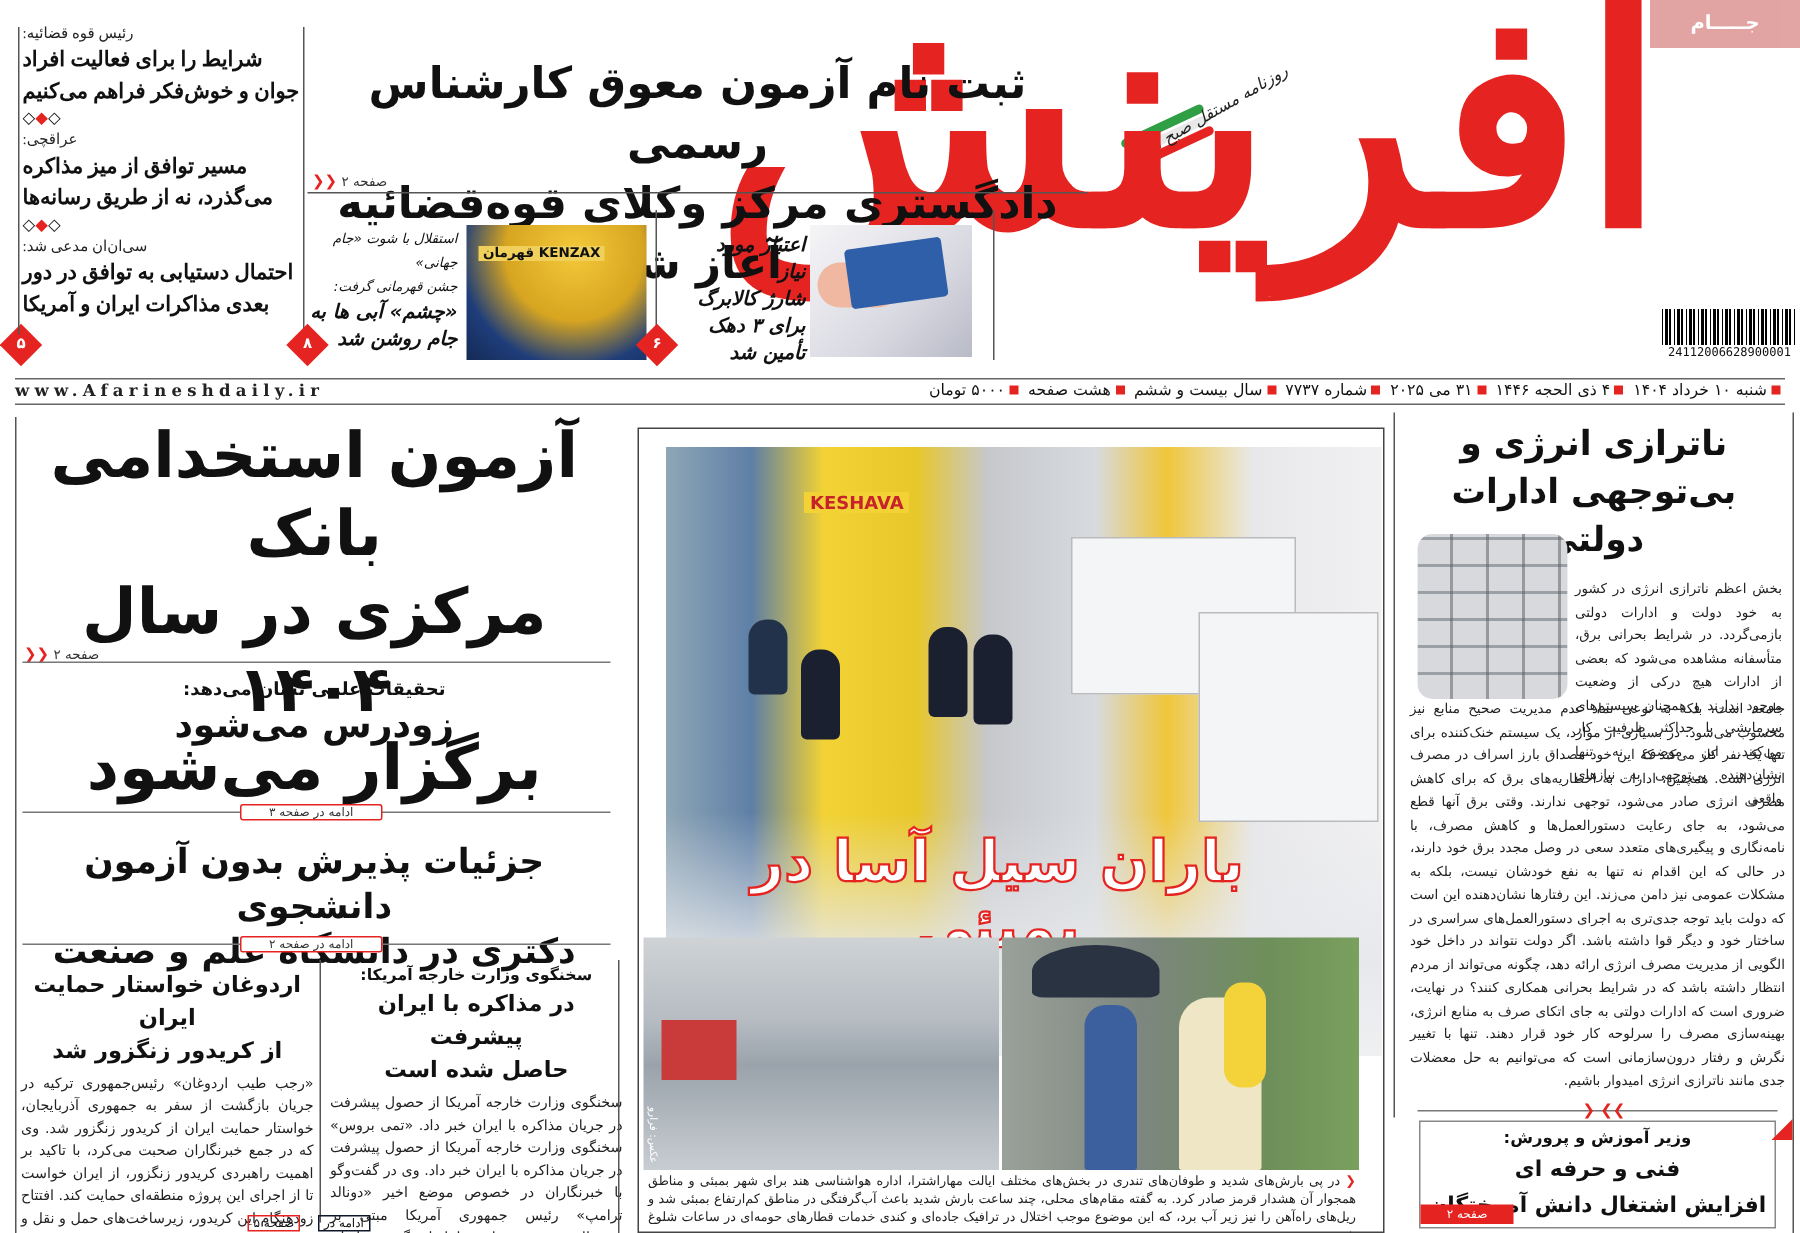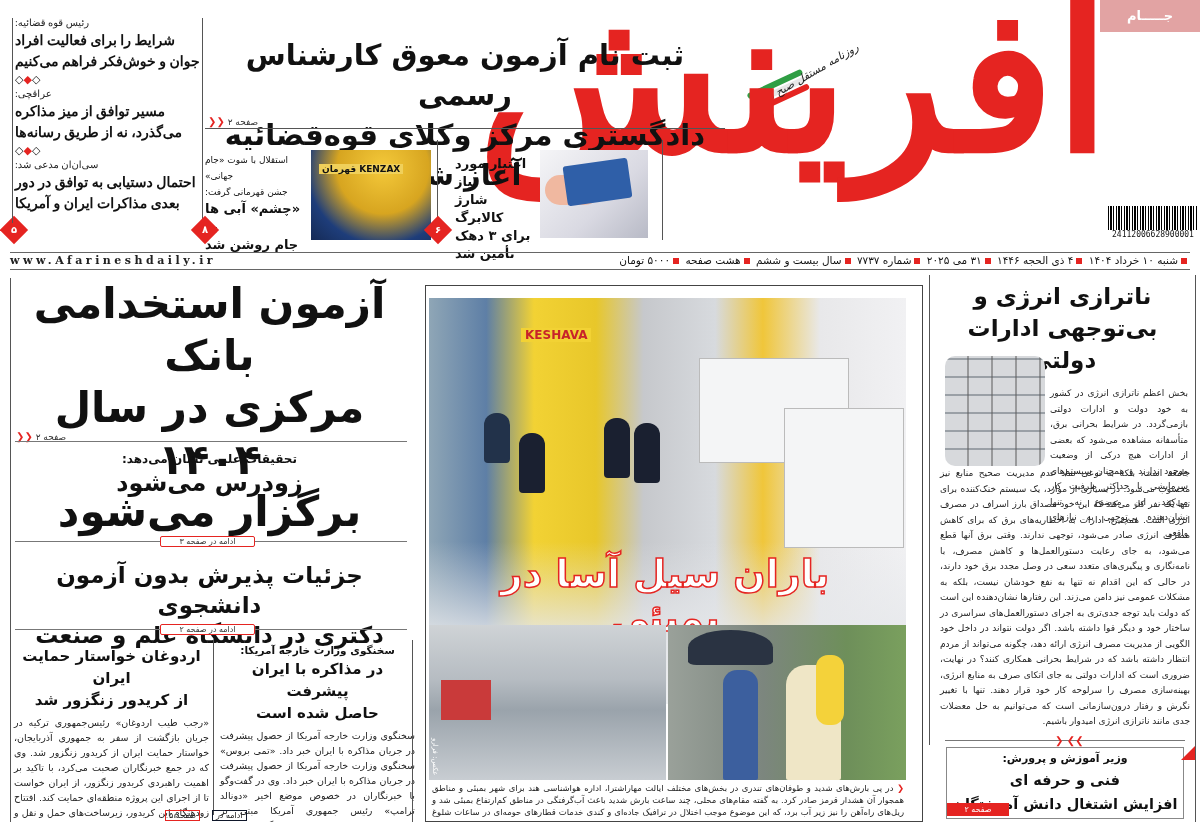--- a/index.html
+++ b/index.html
@@ -30,21 +30,21 @@
   
   .lt-col { position: absolute; left: 15px; top: 15px; width: 185px; text-align: left; font-family: Liberation Serif, serif; }
   .kicker { font-size: 10px; color: #222; line-height: 15px; }
   .lt-head { font-size: 14px; font-weight: bold; line-height: 21px; }
   .diamonds { font-size: 11px; line-height: 14px; color: #111; }
   .diamonds .red { color: #e52421; }
   .badge { position: absolute; width: 20px; height: 20px; background: #e52421; transform: rotate(45deg); }
   .badge span { display: block; transform: rotate(-45deg); color: #fff; font-size: 10px; font-weight: bold; text-align: center; line-height: 20px; }
 
   
-  .promo-text { position: absolute; text-align: left; font-size: 11px; line-height: 16px; }
+  .promo-text { position: absolute; text-align: right; font-size: 11px; line-height: 16px; font-style: italic; }
   .promo-text .big { font-size: 13px; font-weight: bold; line-height: 18px; }
   .photo { position: absolute; overflow: hidden; }
   .ph-sport { background: radial-gradient(ellipse at 60% 20%, #f4c93a 0%, #d7a520 45%, #1e3d7a 75%, #152a55 100%); }
   .ph-sport .lbl { position: absolute; left: 8px; top: 14px; font-size: 9px; font-weight: bold; color: #111; background: #f0d05a; padding: 0 3px; direction: ltr; }
   .ph-card { background: linear-gradient(135deg, #f5f5f7 0%, #d9d9e2 60%, #b8bac6 100%); }
   .ph-card .hand { position: absolute; left: 5px; top: 25px; width: 55px; height: 30px; border-radius: 20px; background: #f0b8a0; }
   .ph-card .card { position: absolute; left: 25px; top: 12px; width: 65px; height: 40px; background: #2f5fa8; border-radius: 3px; transform: rotate(-8deg); }
 
   
   .datebar { position: absolute; left: 10px; right: 10px; top: 252px; height: 18px; border-top: 1px solid #666; border-bottom: 1px solid #666; }
@@ -59,21 +59,21 @@
   .sec-head .h { font-size: 24px; font-weight: bold; line-height: 30px; }
   .cont { position: absolute; left: 160px; width: 95px; height: 11px; border: 1px solid #e52421; border-radius: 2px; background: #fff; font-size: 8px; text-align: center; line-height: 9px; color: #333; }
 
   .news-col { position: absolute; width: 195px; text-align: center; }
   .news-col .k { font-size: 10.5px; font-weight: bold; line-height: 16px; }
   .news-col .h { font-size: 15px; font-weight: bold; line-height: 22px; }
   .news-col .body { font-size: 9.5px; line-height: 15px; text-align: justify; color: #222; margin-top: 4px; }
 
   
   .center-frame { position: absolute; left: 425px; top: 285px; width: 498px; height: 537px; border: 1px solid #444; }
-  .ph-main { left: 429px; top: 298px; width: 477px; height: 406px; background:
+  .ph-main { left: 444px; top: 298px; width: 477px; height: 406px; background:
       linear-gradient(180deg, rgba(255,255,255,0) 60%, rgba(230,232,235,0.95) 85%, #eef0f2 100%),
       linear-gradient(90deg, #8fa6b6 0%, #5e7fa6 12%, #f2d234 22%, #e8c72a 35%, #c6c8cc 45%, #d7dade 60%, #f0c63a 70%, #e8e8ea 82%, #f1f1f3 100%); }
   .ph-main .rider { position: absolute; width: 26px; height: 60px; background: #1a2030; border-radius: 12px 12px 4px 4px; }
   .ph-main .truck { position: absolute; background: #f4f5f6; border: 1px solid #bbb; }
   .flood-title { position: absolute; left: 440px; top: 552px; width: 450px; text-align: center; font-size: 38px; font-weight: bold; color: #fff; -webkit-text-stroke: 1.5px #e52421; line-height: 44px; }
   .ph-street { left: 429px; top: 625px; width: 237px; height: 155px; background: linear-gradient(180deg, #cfd3d6 0%, #b6bcc2 35%, #9aa3ab 55%, #c8cdd2 100%); }
   .ph-street .bus { position: absolute; left: 12px; top: 55px; width: 50px; height: 40px; background: #c93a3a; }
   .ph-people { left: 668px; top: 625px; width: 238px; height: 155px; background: linear-gradient(90deg, #9aa19a 0%, #7c867e 40%, #6e8f5a 75%, #7aa05e 100%); }
   .ph-people .umb { position: absolute; left: 20px; top: 5px; width: 85px; height: 35px; background: #2a3342; border-radius: 50% 50% 10% 10%; }
   .ph-people .p1 { position: absolute; left: 55px; top: 45px; width: 35px; height: 110px; background: #3c5f9e; border-radius: 14px 14px 2px 2px; }

